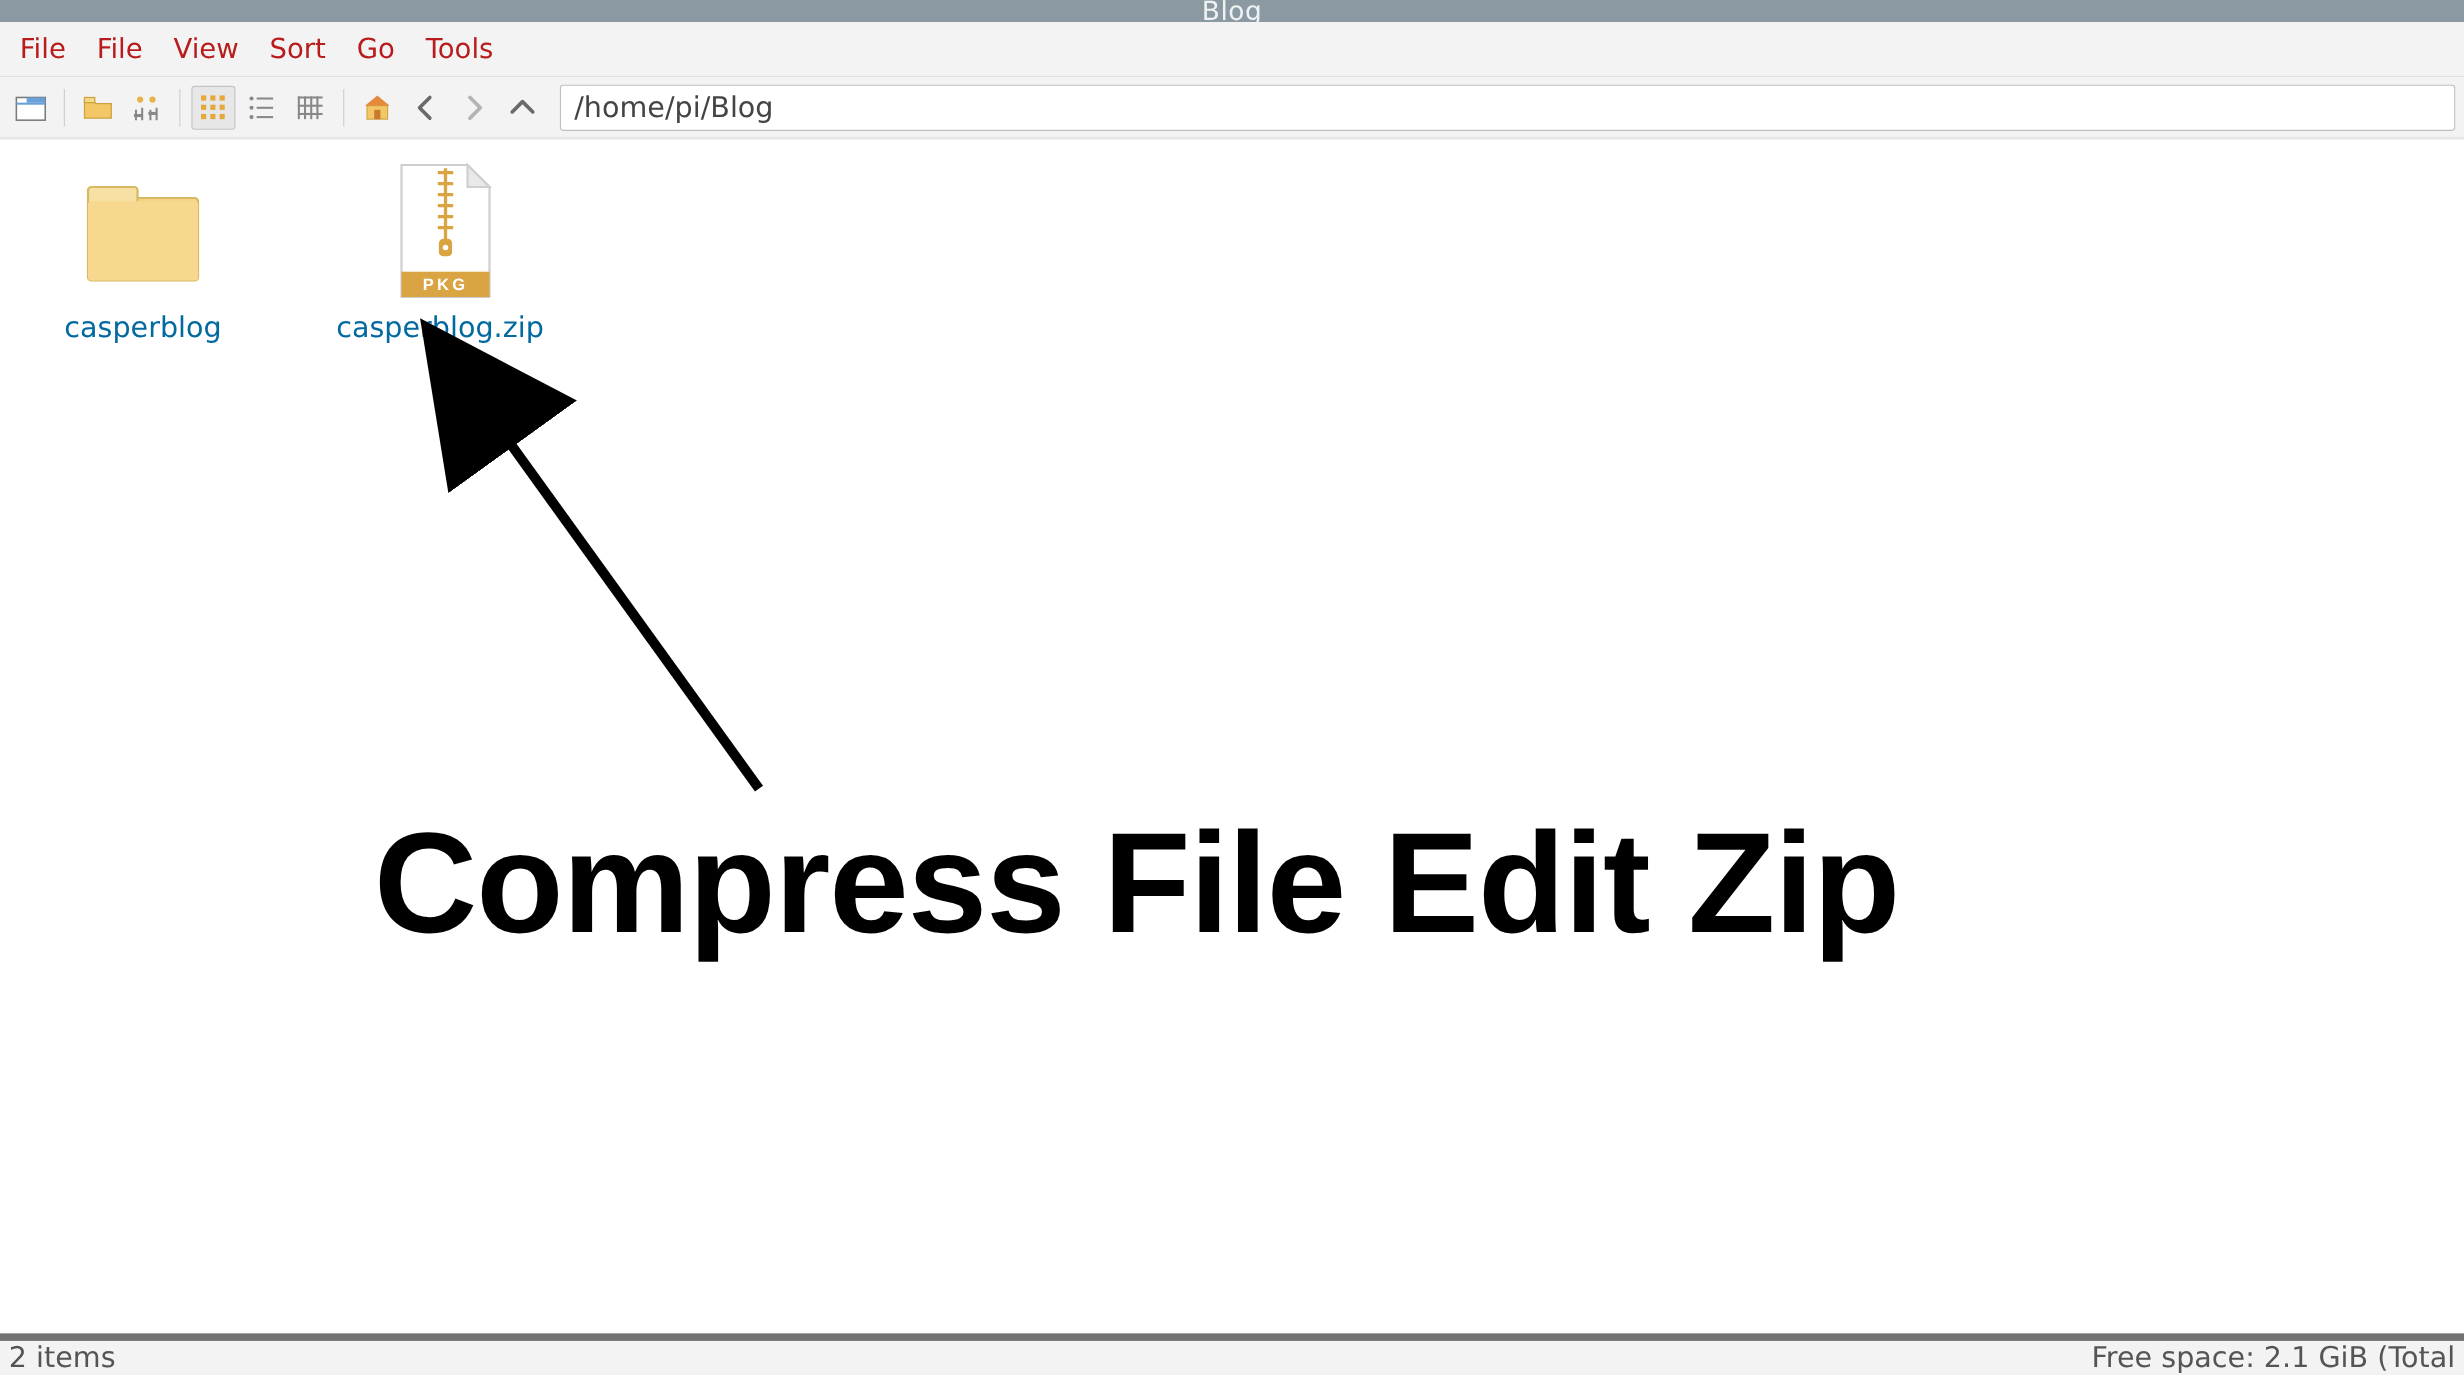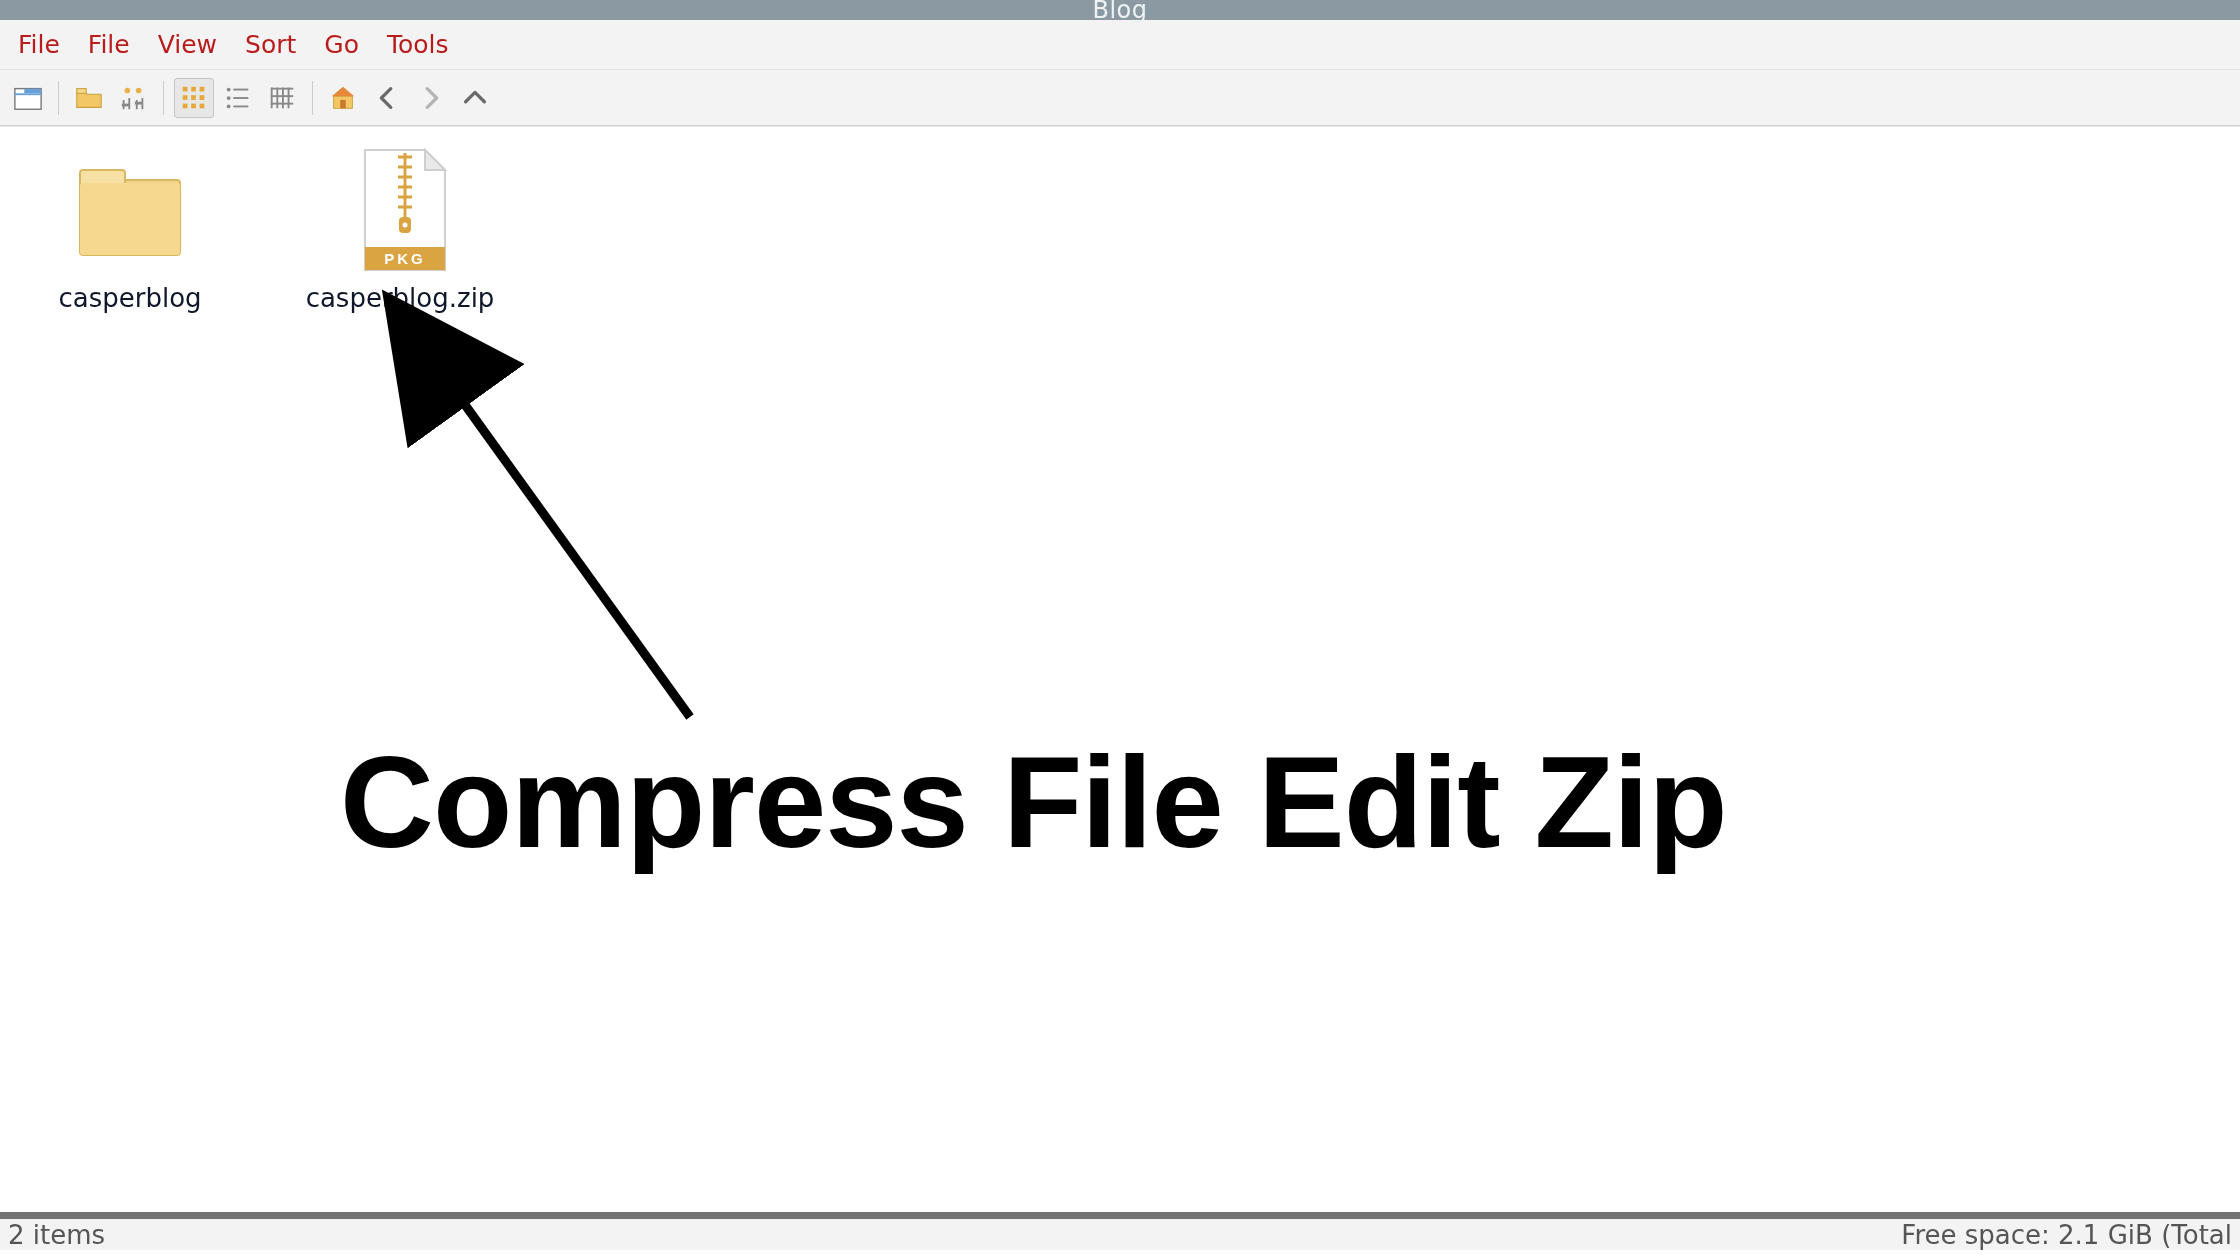--- a/index.html
+++ b/index.html
@@ -88,21 +88,21 @@
     align-items: center;
     text-align: center;
   }
   .fileitem .thumb {
     width: 140px; height: 130px;
     display: flex; align-items: center; justify-content: center;
   }
   .fileitem .label {
     margin-top: 8px;
     font-size: 26px;
-    color: #0f172a;
+    color: #0369a1;
   }
   
   .annotation-text {
     position: absolute;
     left: 340px;
     top: 600px;
     font-size: 130px;
     font-weight: 800;
     letter-spacing: -1px;
     color: #000;
@@ -239,20 +239,23 @@
       <path d="M12 6 L22 16 L12 26" fill="none" stroke="#6a6a6a" stroke-width="3.5" stroke-linecap="round" stroke-linejoin="round"></path>
     </svg>
   </div>
 
   <div class="tbtn" title="Parent folder">
     <svg viewBox="0 0 32 32">
       <path d="M6 20 L16 10 L26 20" fill="none" stroke="#6a6a6a" stroke-width="3.5" stroke-linecap="round" stroke-linejoin="round"></path>
     </svg>
   </div>
 
+  <div class="pathbar">
+    <span>/home/pi/Blog</span>
+  </div>
 </div>
 
 <div class="content">
 
   <div class="icons">
 
     <div class="fileitem">
       <div class="thumb">
         <svg viewBox="0 0 140 130">
           <rect x="20" y="35" width="100" height="75" rx="3" fill="#f4d587" stroke="#d8b862" stroke-width="2"></rect>

